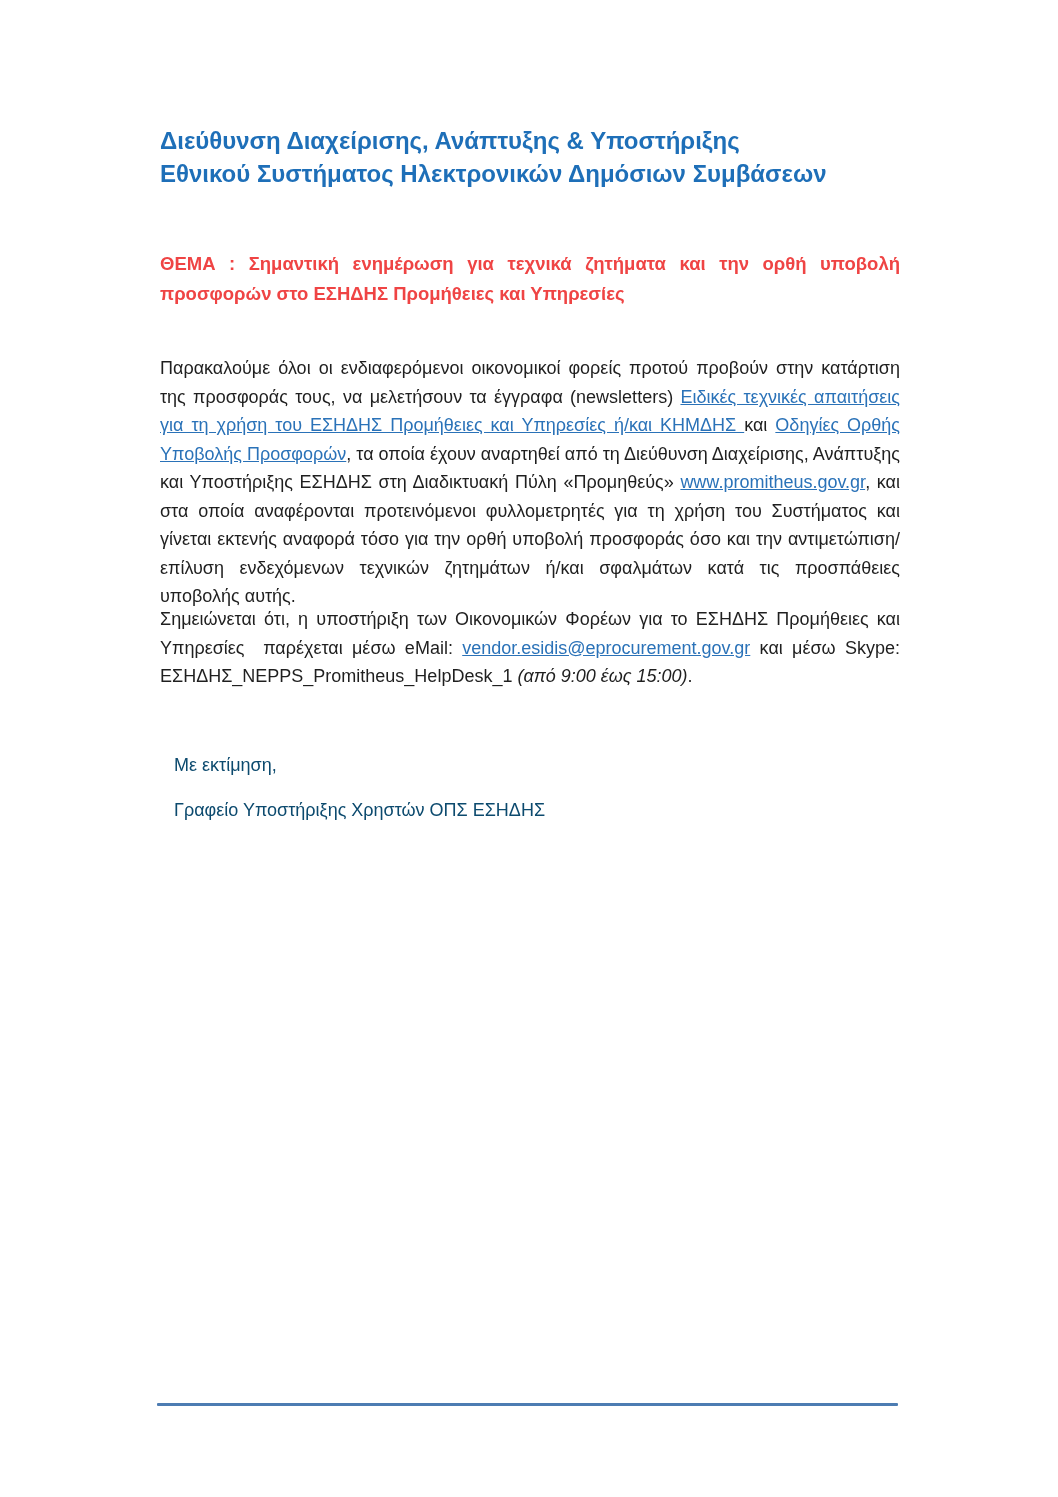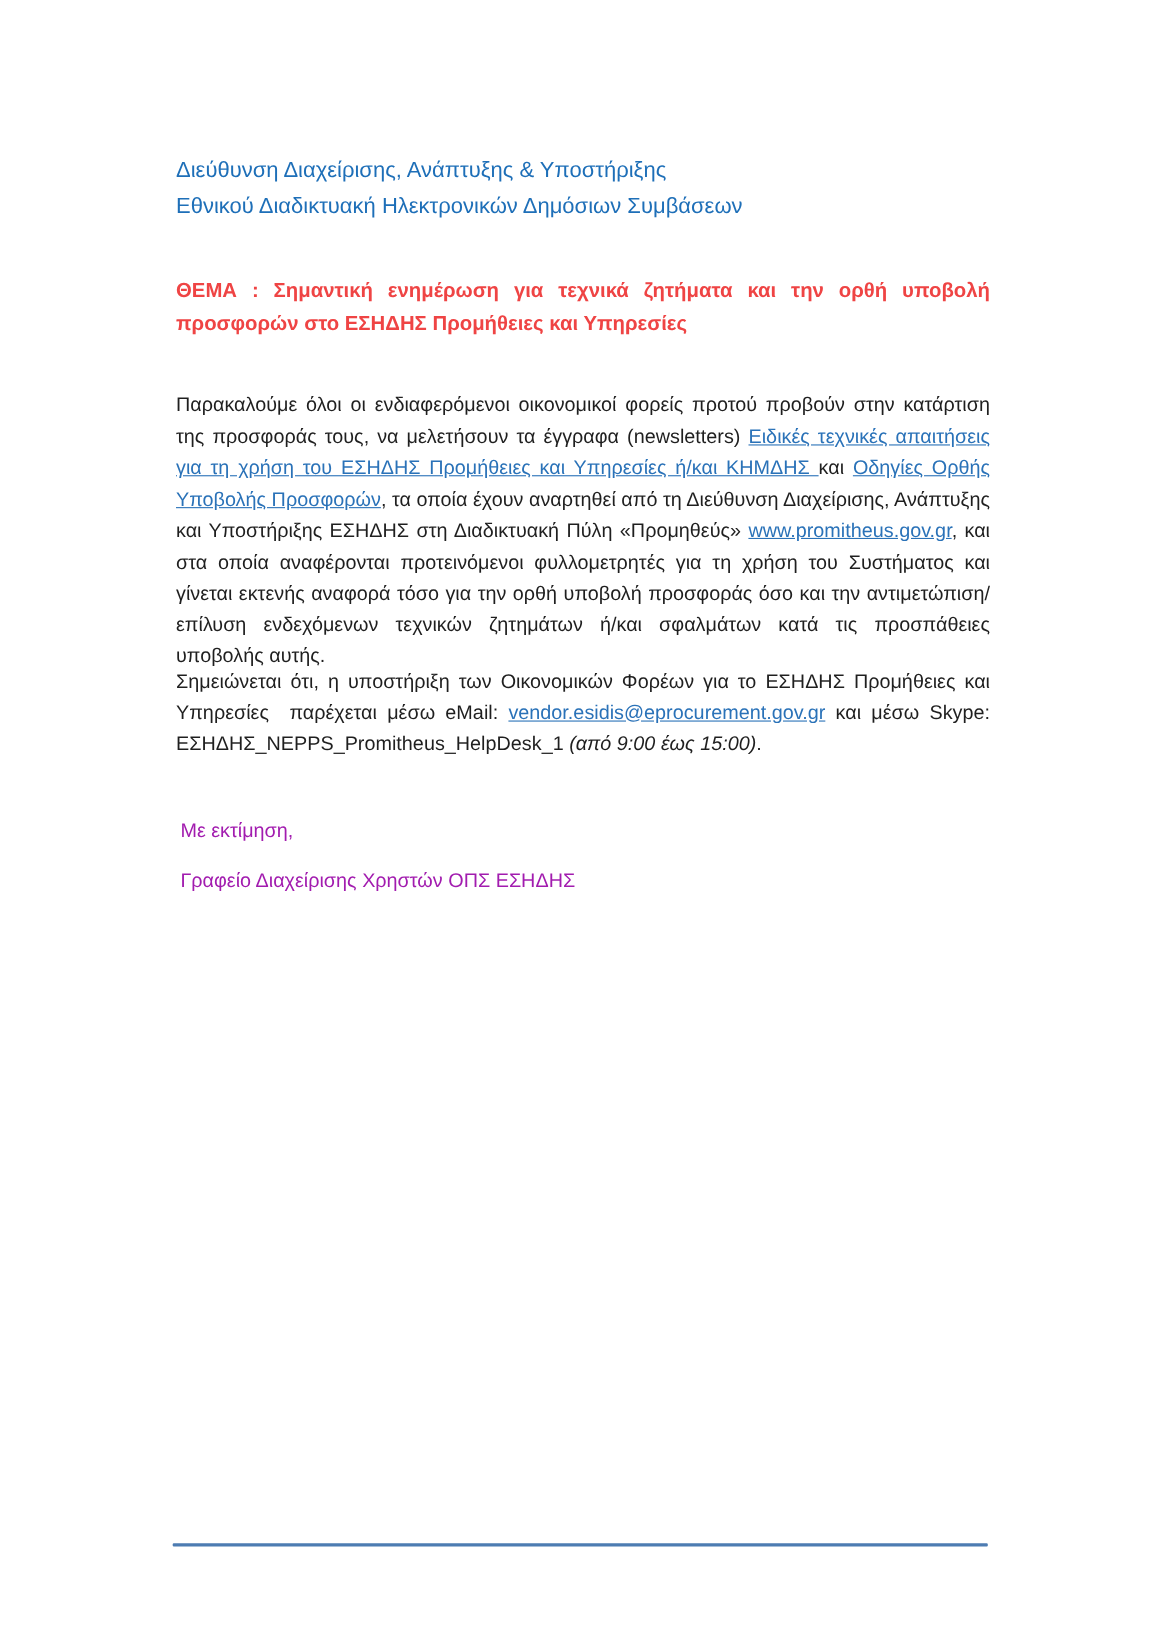--- a/index.html
+++ b/index.html
@@ -16,24 +16,24 @@
     overflow: hidden;
   }
   .page {
     position: absolute;
     inset: 0;
     background: #ffffff;
   }
   .letterhead {
     position: absolute;
     left: 160px;
-    top: 139px;
+    top: 124px;
     width: 740px;
-    font-size: 20px;
-    font-weight: normal;
+    font-size: 24px;
+    font-weight: bold;
     line-height: 33px;
     color: var(--heading-blue, #1e6fb8);
   }
   .subject {
     position: absolute;
     left: 160px;
     top: 249px;
     width: 740px;
     margin: 0;
     font-size: 18.5px;
@@ -51,24 +51,24 @@
     line-height: 28.5px;
     text-align: justify;
     color: #1f1f1f;
   }
   .par-intro { top: 354px; }
   .par-support { top: 605px; }
   .closing-line {
     position: absolute;
     left: 160px;
     width: 740px;
-    margin: 4px;
+    margin: 14px;
     font-size: 18px;
     line-height: 28px;
-    color: #a21caf;
+    color: #0c4a6e;
   }
   .closing-regards { top: 737px; }
   .closing-office  { top: 782px; }
   .doc-link {
     color: var(--link-blue, #2a72b8);
     text-decoration: underline;
     cursor: pointer;
   }
   .doc-link.bold { font-weight: normal; }
   .italic { font-style: italic; }
@@ -82,27 +82,27 @@
     border-radius: 1px;
   }
 </style>
 </head>
 <body>
 
 <div class="page">
 
   <div class="letterhead">
     <div>Διεύθυνση Διαχείρισης, Ανάπτυξης &amp; Υποστήριξης</div>
-    <div>Εθνικού Διαδικτυακή Ηλεκτρονικών Δημόσιων Συμβάσεων</div>
+    <div>Εθνικού Συστήματος Ηλεκτρονικών Δημόσιων Συμβάσεων</div>
   </div>
 
   <p class="subject">ΘΕΜΑ : Σημαντική ενημέρωση για τεχνικά ζητήματα και την ορθή υποβολή προσφορών στο ΕΣΗΔΗΣ Προμήθειες και Υπηρεσίες</p>
 
   <p class="body-par par-intro"><span>Παρακαλούμε όλοι οι ενδιαφερόμενοι οικονομικοί φορείς προτού προβούν στην κατάρτιση της προσφοράς τους, να μελετήσουν τα έγγραφα (newsletters) </span><a href="#" class="doc-link">Ειδικές τεχνικές απαιτήσεις για τη χρήση του ΕΣΗΔΗΣ Προμήθειες και Υπηρεσίες ή/και ΚΗΜΔΗΣ </a><span>και </span><a href="#" class="doc-link">Οδηγίες Ορθής Υποβολής Προσφορών</a><span>, τα οποία έχουν αναρτηθεί από τη Διεύθυνση Διαχείρισης, Ανάπτυξης και Υποστήριξης ΕΣΗΔΗΣ στη Διαδικτυακή Πύλη «Προμηθεύς» </span><a href="#" class="doc-link bold">www.promitheus.gov.gr</a><span>, και στα οποία αναφέρονται προτεινόμενοι φυλλομετρητές για τη χρήση του Συστήματος και γίνεται εκτενής αναφορά τόσο για την ορθή υποβολή προσφοράς όσο και την αντιμετώπιση/επίλυση ενδεχόμενων τεχνικών ζητημάτων ή/και σφαλμάτων κατά τις προσπάθειες υποβολής αυτής.</span></p>
 
   <p class="body-par par-support"><span>Σημειώνεται ότι, η υποστήριξη των Οικονομικών Φορέων για το ΕΣΗΔΗΣ Προμήθειες και Υπηρεσίες&nbsp; παρέχεται μέσω eMail: </span><a href="#" class="doc-link bold">vendor.esidis@eprocurement.gov.gr</a><span> και μέσω Skype: ΕΣΗΔΗΣ_NEPPS_Promitheus_HelpDesk_1 </span><span class="italic">(από 9:00 έως 15:00)</span><span>.</span></p>
 
   <p class="closing-line closing-regards">Με εκτίμηση,</p>
-  <p class="closing-line closing-office">Γραφείο Διαχείρισης Χρηστών ΟΠΣ ΕΣΗΔΗΣ</p>
+  <p class="closing-line closing-office">Γραφείο Υποστήριξης Χρηστών ΟΠΣ ΕΣΗΔΗΣ</p>
 
   <div class="footer-rule"></div>
 
 </div>
 
 </body></html>

